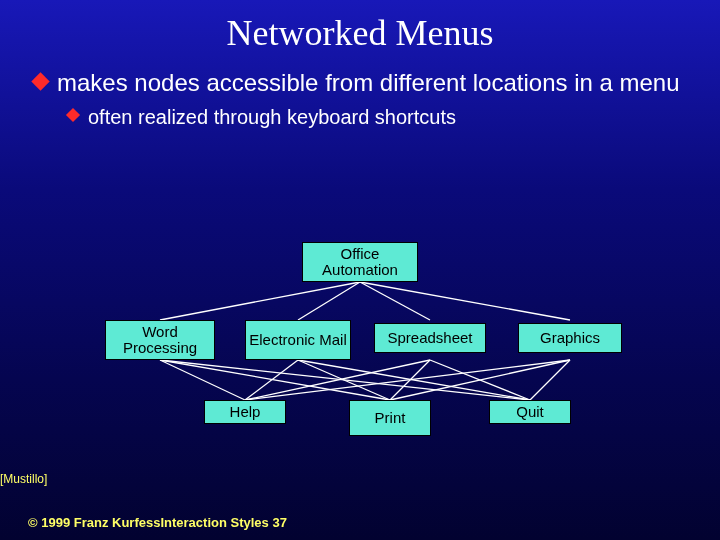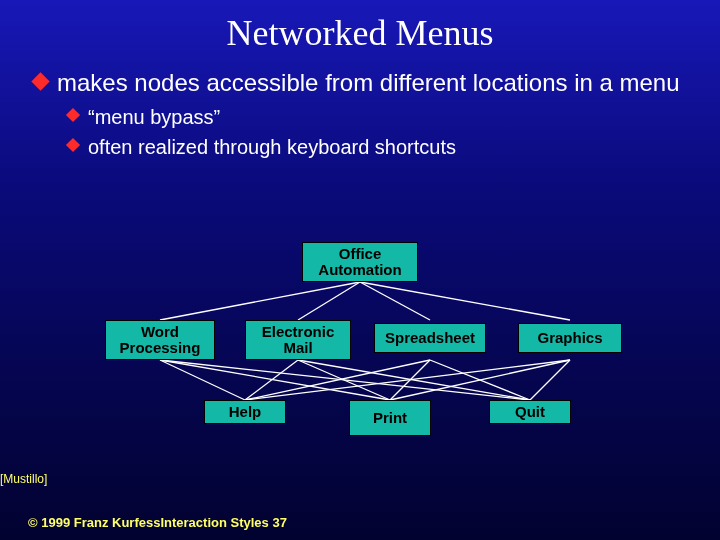--- a/index.html
+++ b/index.html
@@ -6,40 +6,36 @@
 body{width:720px;height:540px;background:linear-gradient(to bottom,#1818b8 0%,#0a0a7a 35%,#050550 70%,#020230 100%);font-family:Arial,Helvetica,sans-serif;color:#fff;position:relative;overflow:hidden}
 .title{font-family:"Times New Roman",Times,serif;font-size:36px;color:#fff;text-align:center;padding-top:12px;font-weight:400}
 .content{padding:14px 28px 0 34px}
 .bullet-row{display:flex;align-items:flex-start;margin-bottom:4px}
 .dia{width:13px;height:13px;background:#ff2a2a;transform:rotate(45deg);flex:0 0 13px;margin-top:7px;margin-right:10px}
 .dia.sm{width:10px;height:10px;flex:0 0 10px;margin-top:6px}
 .txt-l{font-size:24px;line-height:1.25}
 .txt-m{font-size:20px;line-height:1.3}
 .sub{padding-left:34px;margin-top:6px}
 .diagram{position:absolute;left:0;top:240px;width:720px;height:240px}
-.node{position:absolute;background:#14b8a6;color:#000;border:1px solid #000;font-size:15px;font-weight:700;text-align:center;display:flex;align-items:center;justify-content:center;line-height:1.1;padding:3px 2px;box-sizing:border-box}
+.node{position:absolute;background:#5eead4;color:#000;border:1px solid #000;font-size:15px;font-weight:400;text-align:center;display:flex;align-items:center;justify-content:center;line-height:1.1;padding:3px 2px;box-sizing:border-box}
 svg.lines{position:absolute;left:0;top:0;width:720px;height:240px}
 .cite{position:absolute;left:0;width:720px;top:472px;font-size:12px;color:#ffff66}
 .footer{position:absolute;bottom:10px;left:28px;right:16px;display:flex;justify-content:flex-start;font-size:13px;color:#ffff66;font-weight:700}
 </style>
 </head>
 <body>
 
 <div class="title">Networked Menus</div>
 
 <div class="content">
   <div class="bullet-row">
     <div class="dia"></div>
     <div class="txt-l">makes nodes accessible from different locations in a menu</div>
   </div>
   <div class="sub">
-    <div class="bullet-row">
-      <div class="dia sm"></div>
-      <div class="txt-m">“menu bypass”</div>
-    </div>
     <div class="bullet-row">
       <div class="dia sm"></div>
       <div class="txt-m">often realized through keyboard shortcuts</div>
     </div>
   </div>
 </div>
 
 <div class="diagram">
   <svg class="lines">
     <g stroke="#fff" stroke-width="1.3" fill="none">

